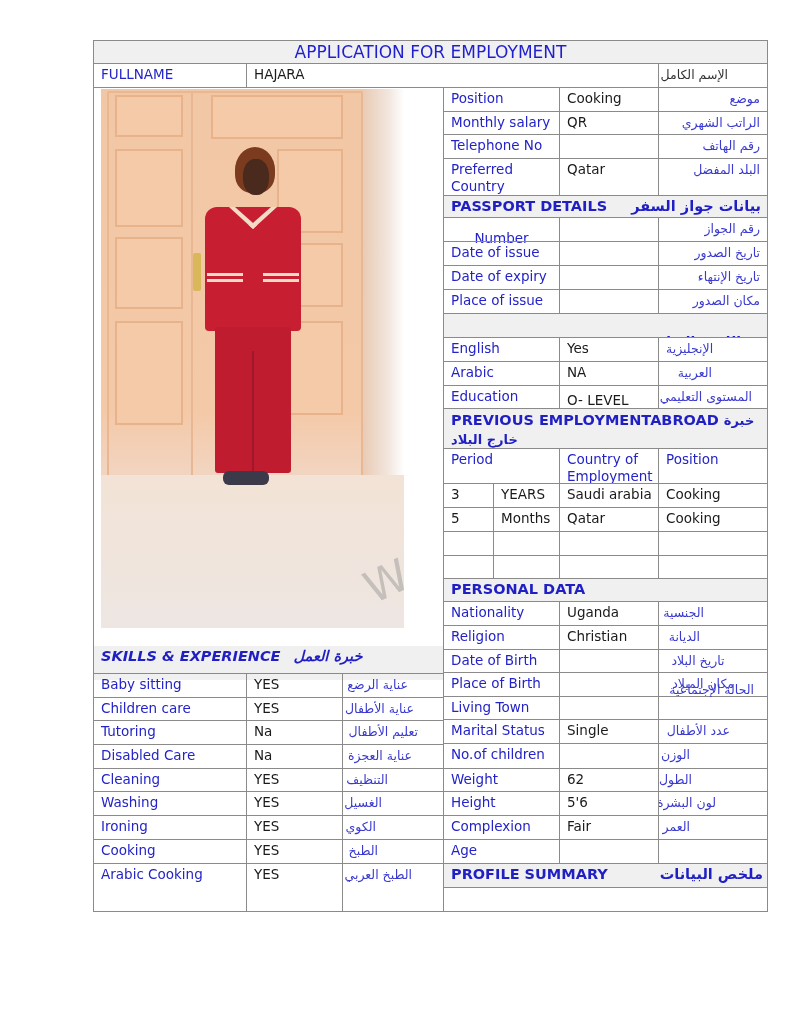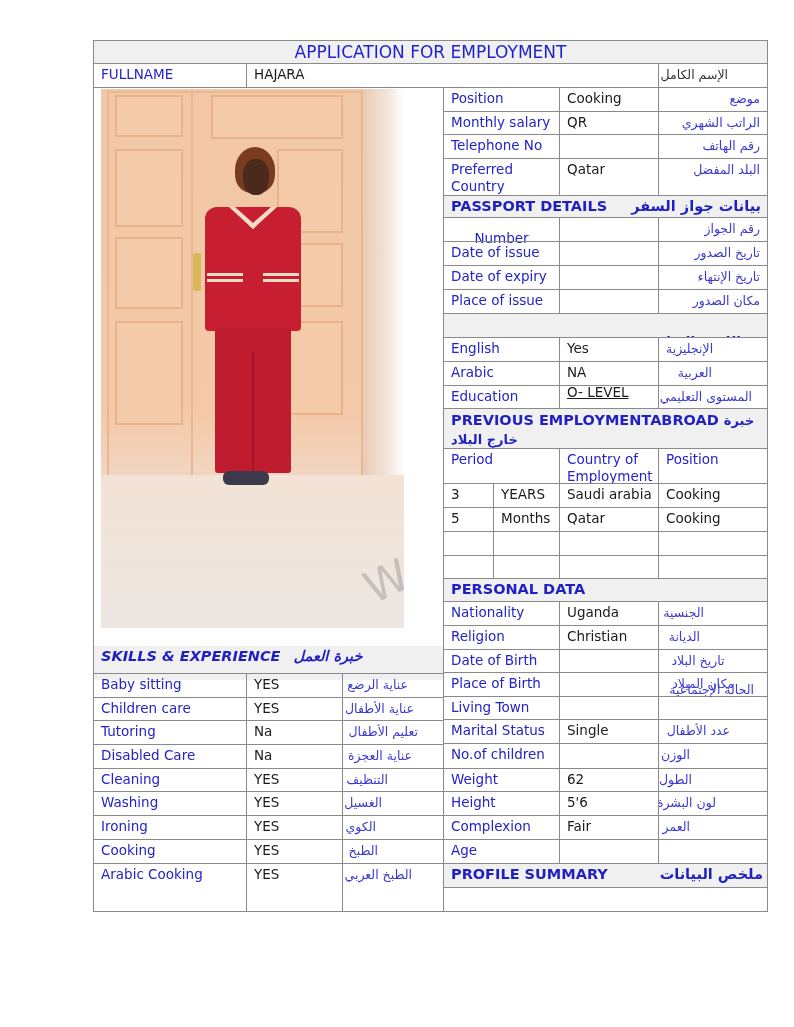--- a/index.html
+++ b/index.html
@@ -144,21 +144,21 @@
 <div class="cell black" style="left:560px;top:338px;width:98px;height:23px;">Yes</div>
 <div class="cell ar" style="left:659px;top:338px;width:108px;height:23px;text-align:left;direction:rtl;padding-right:50px;">الإنجليزية</div>
 <div class="hl" style="left:443px;top:361px;width:325px;"></div>
 
 <div class="cell blue" style="left:444px;top:362px;width:115px;height:23px;">Arabic</div>
 <div class="cell black" style="left:560px;top:362px;width:98px;height:23px;">NA</div>
 <div class="cell ar" style="left:659px;top:362px;width:60px;height:23px;">العربية</div>
 <div class="hl" style="left:443px;top:385px;width:325px;"></div>
 
 <div class="cell blue" style="left:444px;top:386px;width:115px;height:22px;">Education</div>
-<div class="cell black" style="left:560px;top:382px;width:98px;height:22px;text-decoration:underline;">O- LEVEL</div>
+<div class="cell black" style="left:560px;top:390px;width:98px;height:22px;">O- LEVEL</div>
 <div class="cell ar" style="left:659px;top:386px;width:100px;height:22px;">المستوى التعليمي</div>
 <div class="hl" style="left:443px;top:408px;width:325px;"></div>
 
 <div class="cell hdr wrap" style="left:444px;top:409px;width:323px;height:39px;line-height:18px;">
   <span>PREVIOUS EMPLOYMENTABROAD</span>
   <span style="font-size:13px;">خبرة خارج البلاد</span>
 </div>
 <div class="hl" style="left:443px;top:448px;width:325px;"></div>
 
 <div class="vl" style="left:559px;top:448px;height:130px;"></div>

